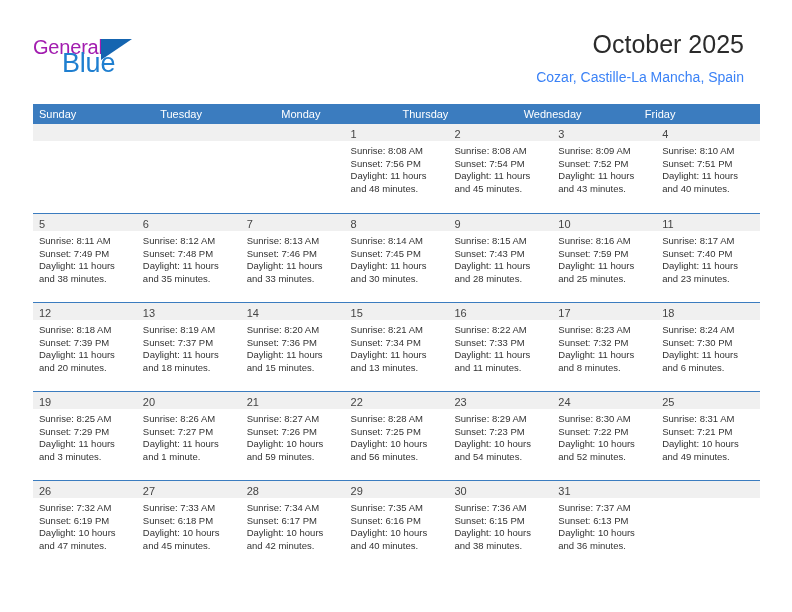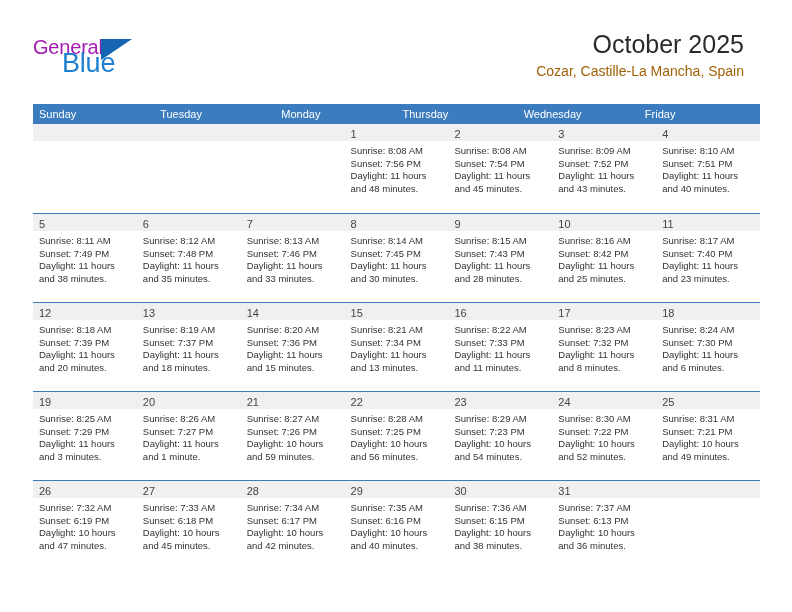--- a/index.html
+++ b/index.html
@@ -67,22 +67,23 @@
     text-align: right;
   }
   .month-title {
     font-size: 25px;
     color: #2b2b2b;
     line-height: 32px;
     white-space: nowrap;
   }
   .location-title {
     font-size: 14px;
-    color: #a16207;
+    color: #3b82f6;
     line-height: 22px;
+    margin-top: 6px;
     white-space: nowrap;
   }
 
   
   .calendar {
     position: absolute;
     left: 33px;
     top: 104px;
     width: 727px;
   }
@@ -255,21 +256,21 @@
               <div>Sunrise: 8:15 AM</div>
               <div>Sunset: 7:43 PM</div>
               <div>Daylight: 11 hours</div>
               <div>and 28 minutes.</div>
             </div>
           </div>
           <div class="cell">
             <div class="daynum-band"><span class="daynum">10</span></div>
             <div class="info">
               <div>Sunrise: 8:16 AM</div>
-              <div>Sunset: 8:42 PM</div>
+              <div>Sunset: 7:59 PM</div>
               <div>Daylight: 11 hours</div>
               <div>and 25 minutes.</div>
             </div>
           </div>
           <div class="cell">
             <div class="daynum-band"><span class="daynum">11</span></div>
             <div class="info">
               <div>Sunrise: 8:17 AM</div>
               <div>Sunset: 7:40 PM</div>
               <div>Daylight: 11 hours</div>

